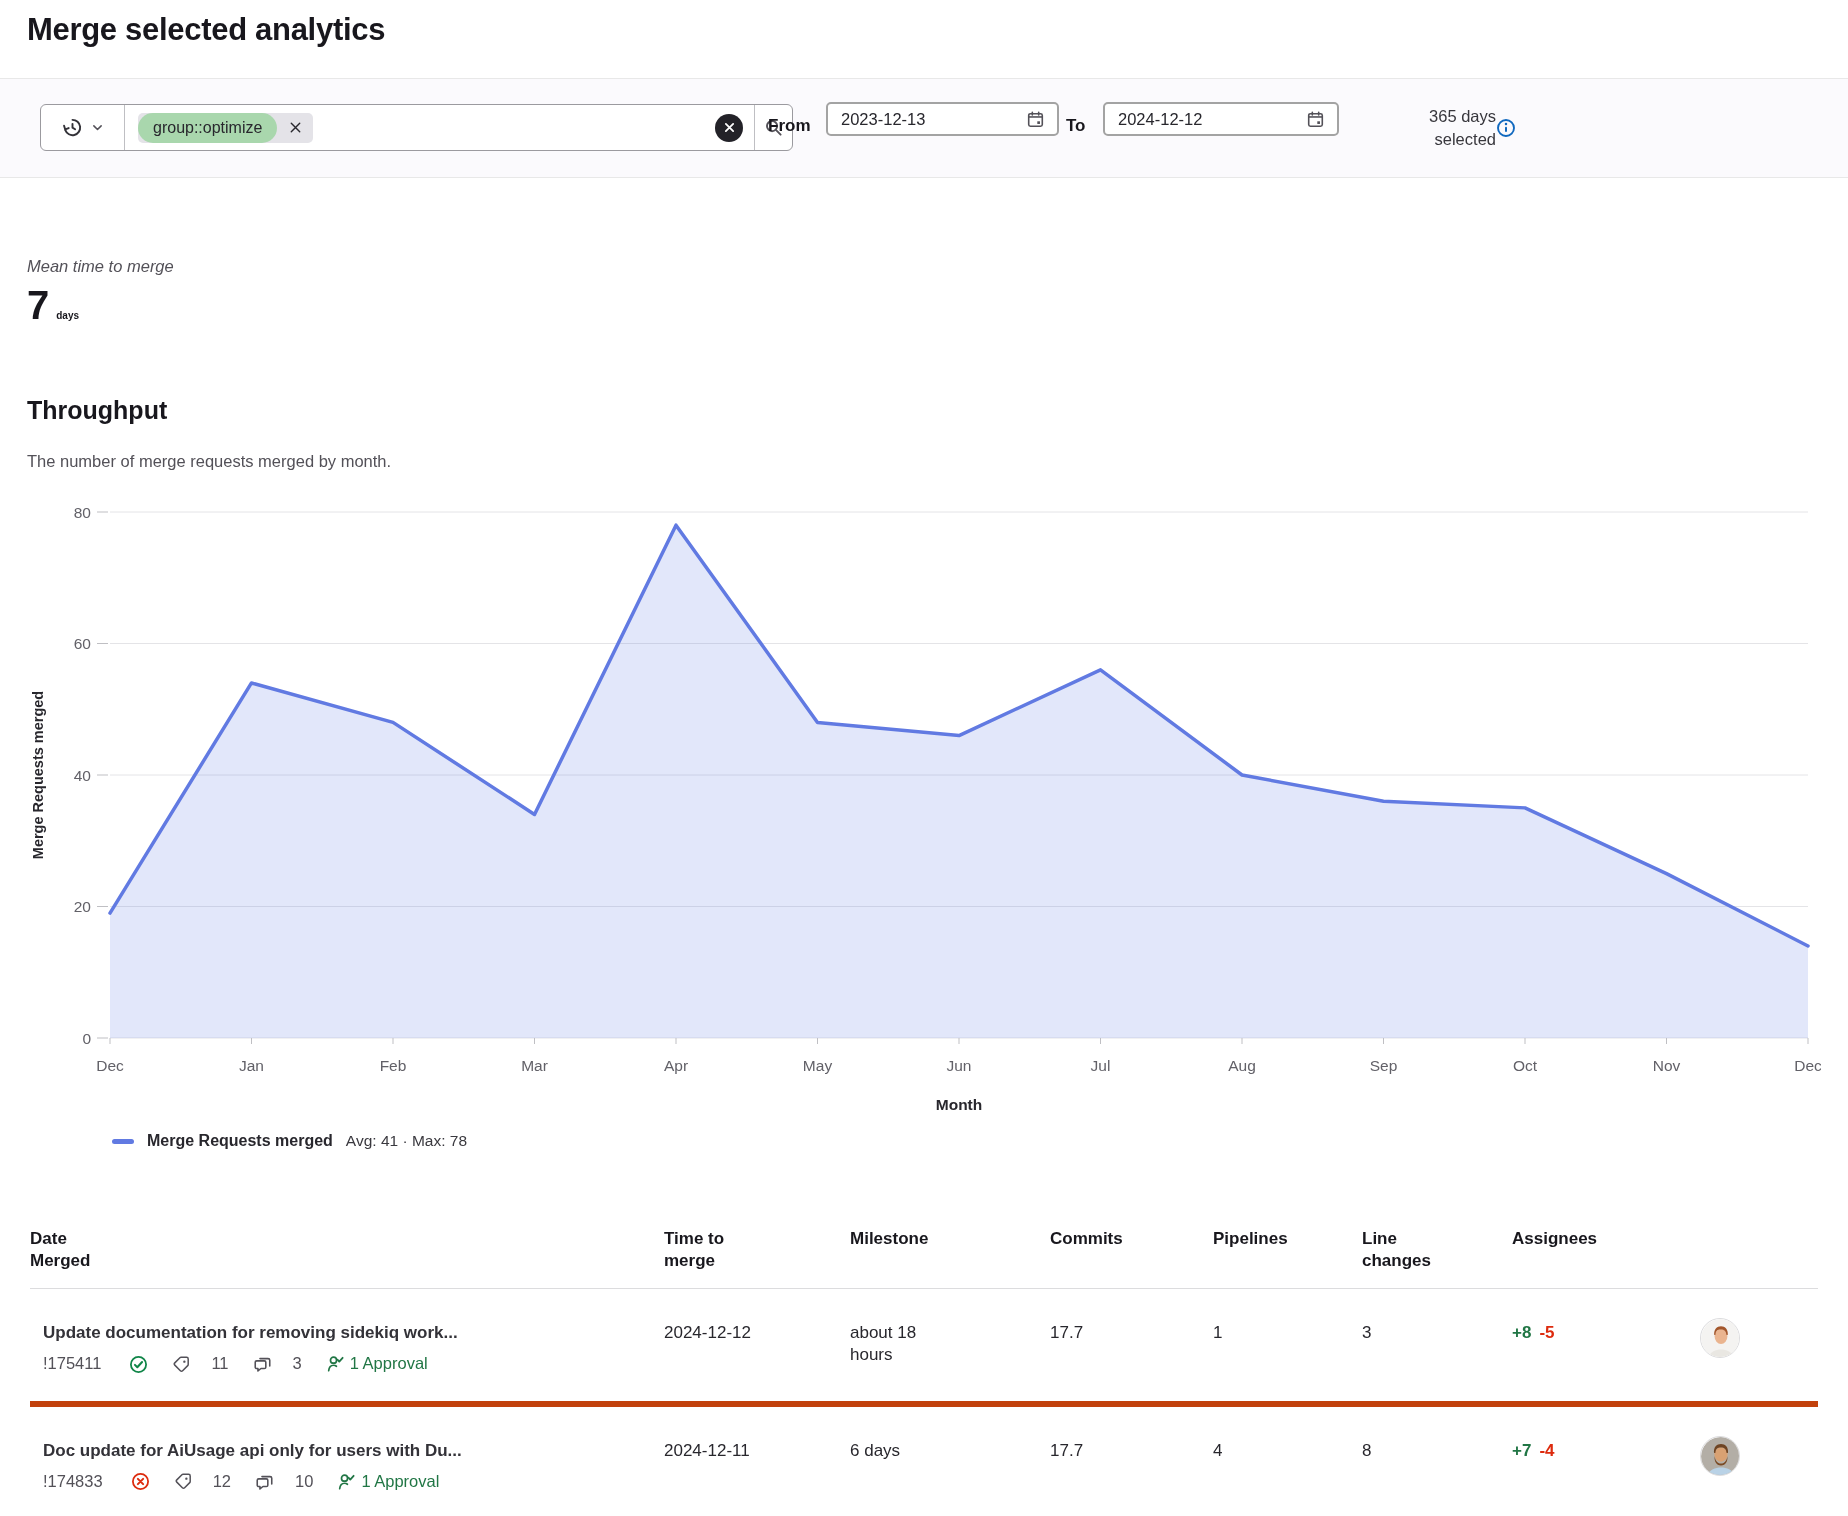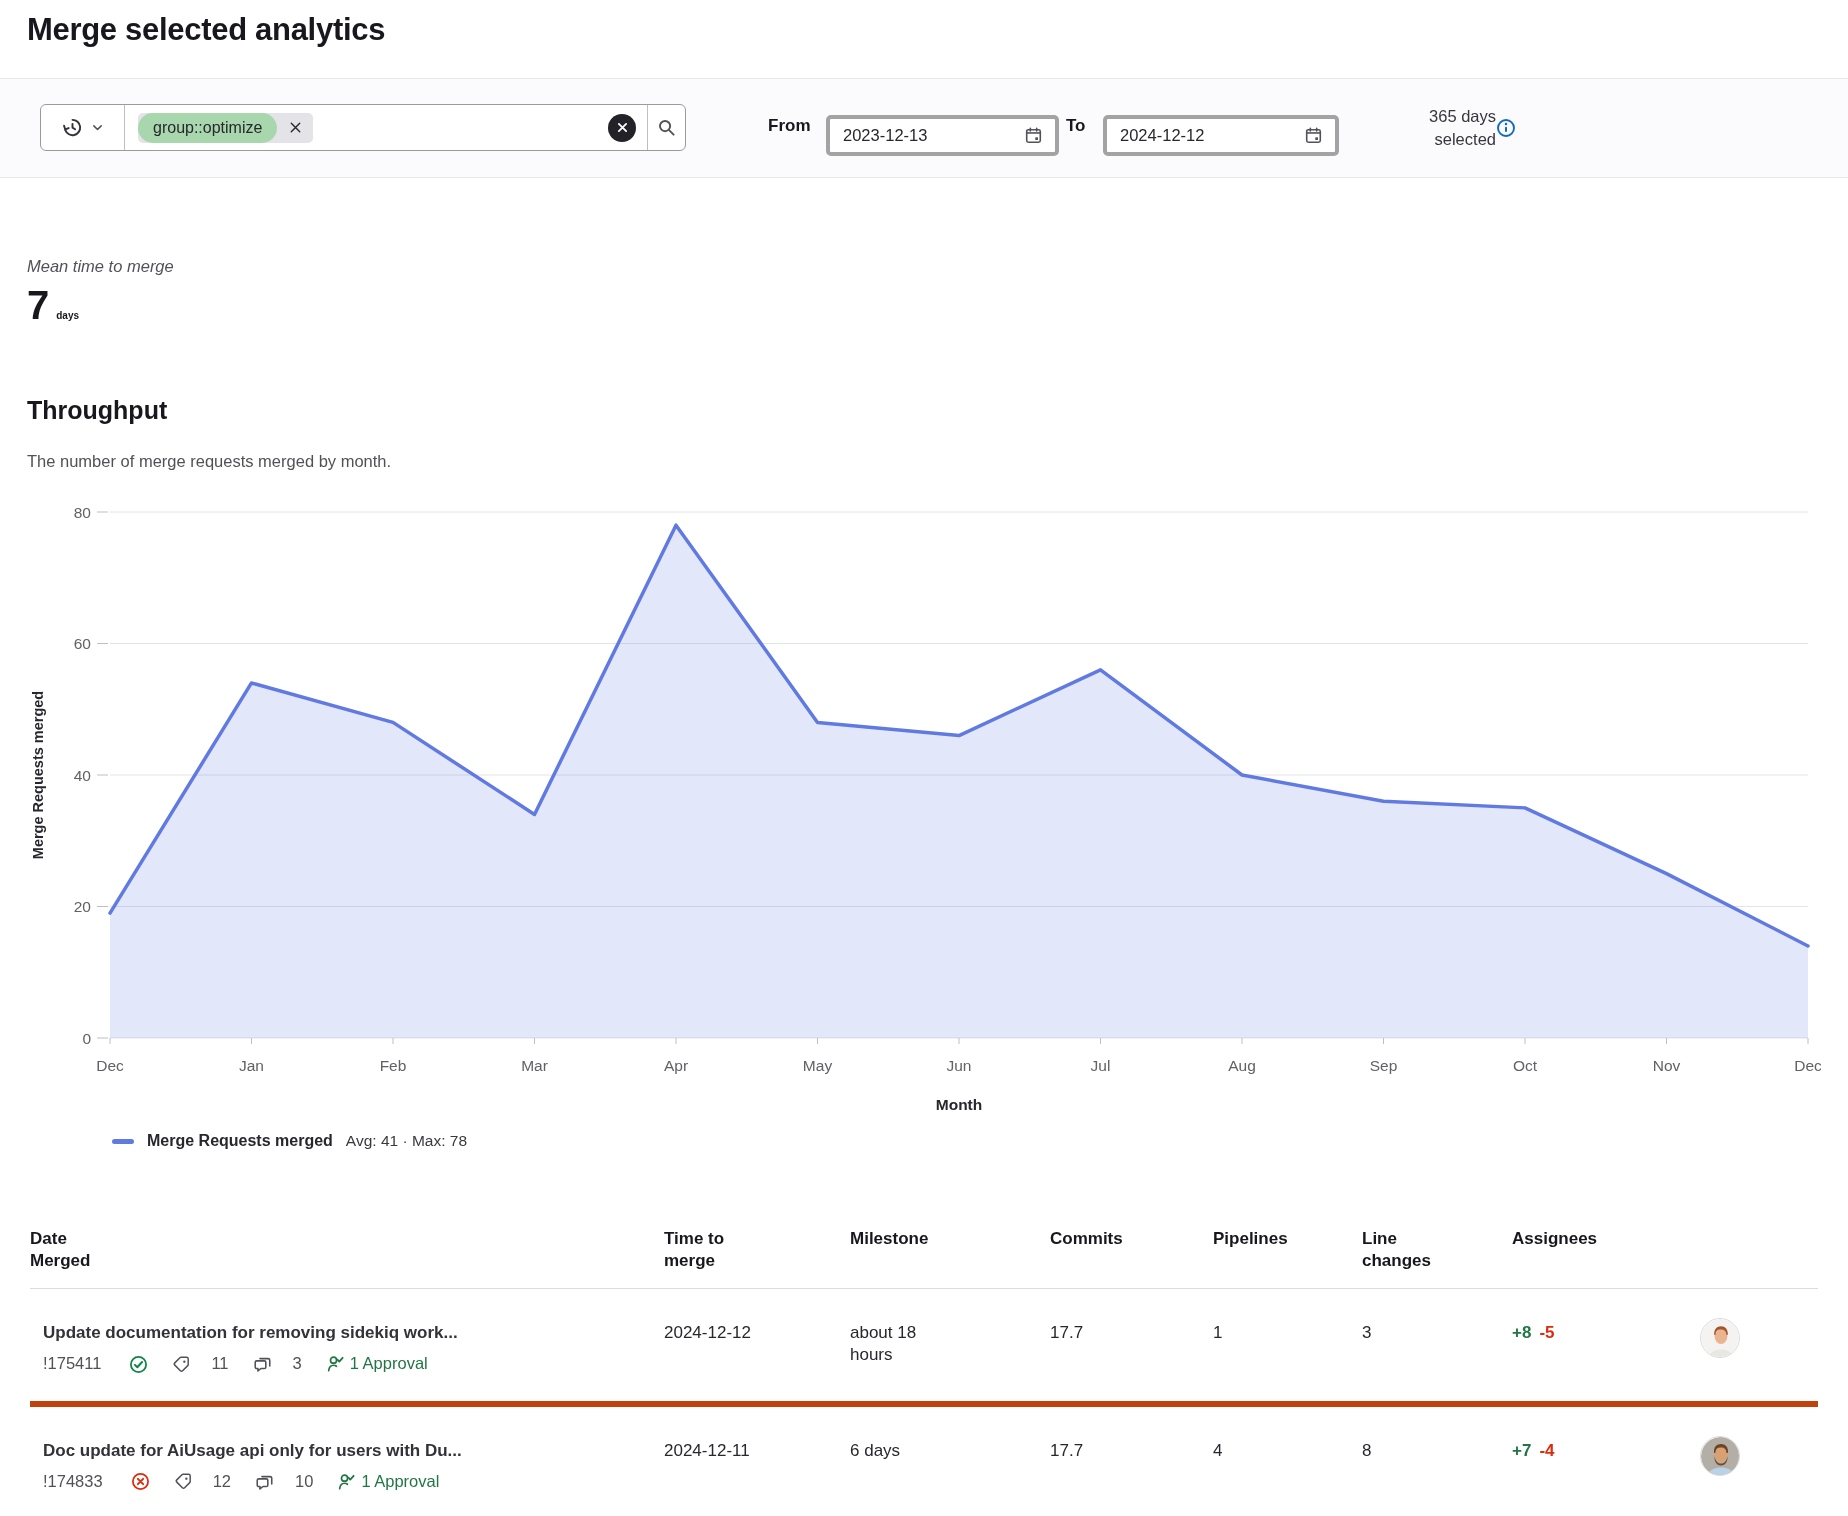--- a/index.html
+++ b/index.html
@@ -6,32 +6,32 @@
   html,body { width:1848px; height:1516px; overflow:hidden; background:#fff;
     font-family:"Liberation Sans", sans-serif; color:#28272d; }
   .root { position:relative; width:1848px; height:1516px; }
 
   
   .page-title { position:absolute; left:27px; top:12px; font-size:31px; font-weight:700; color:#18171d; letter-spacing:-0.3px; }
   .top-rule { position:absolute; left:0; top:78px; width:100%; height:1px; background:#e8e8e8; }
 
   
   .filter-bar { position:absolute; left:0; top:79px; width:100%; height:99px; background:#fbfafd; border-bottom:1px solid #e8e8e8; }
-  .search-box { position:absolute; left:40px; top:25px; width:646px; height:47px; background:#fff; border:1px solid #9b9a9f; border-radius:6px; display:flex; align-items:stretch; }
+  .search-box { position:absolute; left:40px; top:25px; width:753px; height:47px; background:#fff; border:1px solid #9b9a9f; border-radius:6px; display:flex; align-items:stretch; }
   .history-seg { width:84px; display:flex; align-items:center; justify-content:center; gap:7px; border-right:1px solid #bfbfc3; cursor:pointer; }
   .token-area { flex:1; display:flex; align-items:center; padding-left:13px; gap:4px; }
   .filter-token { display:flex; align-items:center; background:#e4e3e8; border-radius:5px; height:30px; overflow:hidden; }
   .token-pill { display:flex; align-items:center; height:30px; padding:0 15px; background:#a9d7ad; border-radius:15px; font-size:16px; color:#28272d; }
   .token-close { width:36px; height:30px; display:flex; align-items:center; justify-content:center; cursor:pointer; }
   .search-free-input { flex:1; border:none; outline:none; font-size:16px; background:transparent; min-width:30px; height:100%; }
   .clear-btn { align-self:center; width:28px; height:28px; min-width:28px; border-radius:50%; background:#232228; display:flex; align-items:center; justify-content:center; margin-right:11px; cursor:pointer; border:none; }
   .search-seg { width:38px; border-left:1px solid #bfbfc3; display:flex; align-items:center; justify-content:center; cursor:pointer; }
   .range-label { position:absolute; top:37px; font-size:17px; font-weight:700; color:#18171d; }
   .from-label { left:768px; } .to-label { left:1022px;margin-left:44px; }
-  .date-box { position:absolute; top:36px; height:41px; border:4px solid #a3a3a3; border-radius:5px; background:#fff; display:flex; align-items:center; padding:0 13px; }
+  .date-box { position:absolute; top:23px; height:34px; border:2px solid #a3a3a3; border-radius:5px; background:#fff; display:flex; align-items:center; padding:0 13px; }
   .date-box-from { left:826px; width:233px; } .date-box-to { left:1103px; width:236px; }
   .date-box input { border:none; outline:none; font-size:16.5px; color:#28272d; width:100%; font-family:"Liberation Sans", sans-serif; }
   .date-box .cal { margin-left:auto; display:flex; }
   .days-selected-wrap { position:absolute; left:1398px; top:25px; width:132px; height:47px; display:flex; align-items:center; }
   .days-selected-text { width:98px; text-align:right; font-size:16.5px; line-height:1.35; color:#38373d; }
 
   
   .metric-label { position:absolute; left:27px; top:257px; font-size:16.5px; color:#535158;font-style:italic; }
   .metric-value-row { position:absolute; left:27px; top:283px; display:flex; align-items:baseline; gap:7px; }
   .metric-value { font-size:40px; font-weight:700; color:#18171d; line-height:1.1; }

